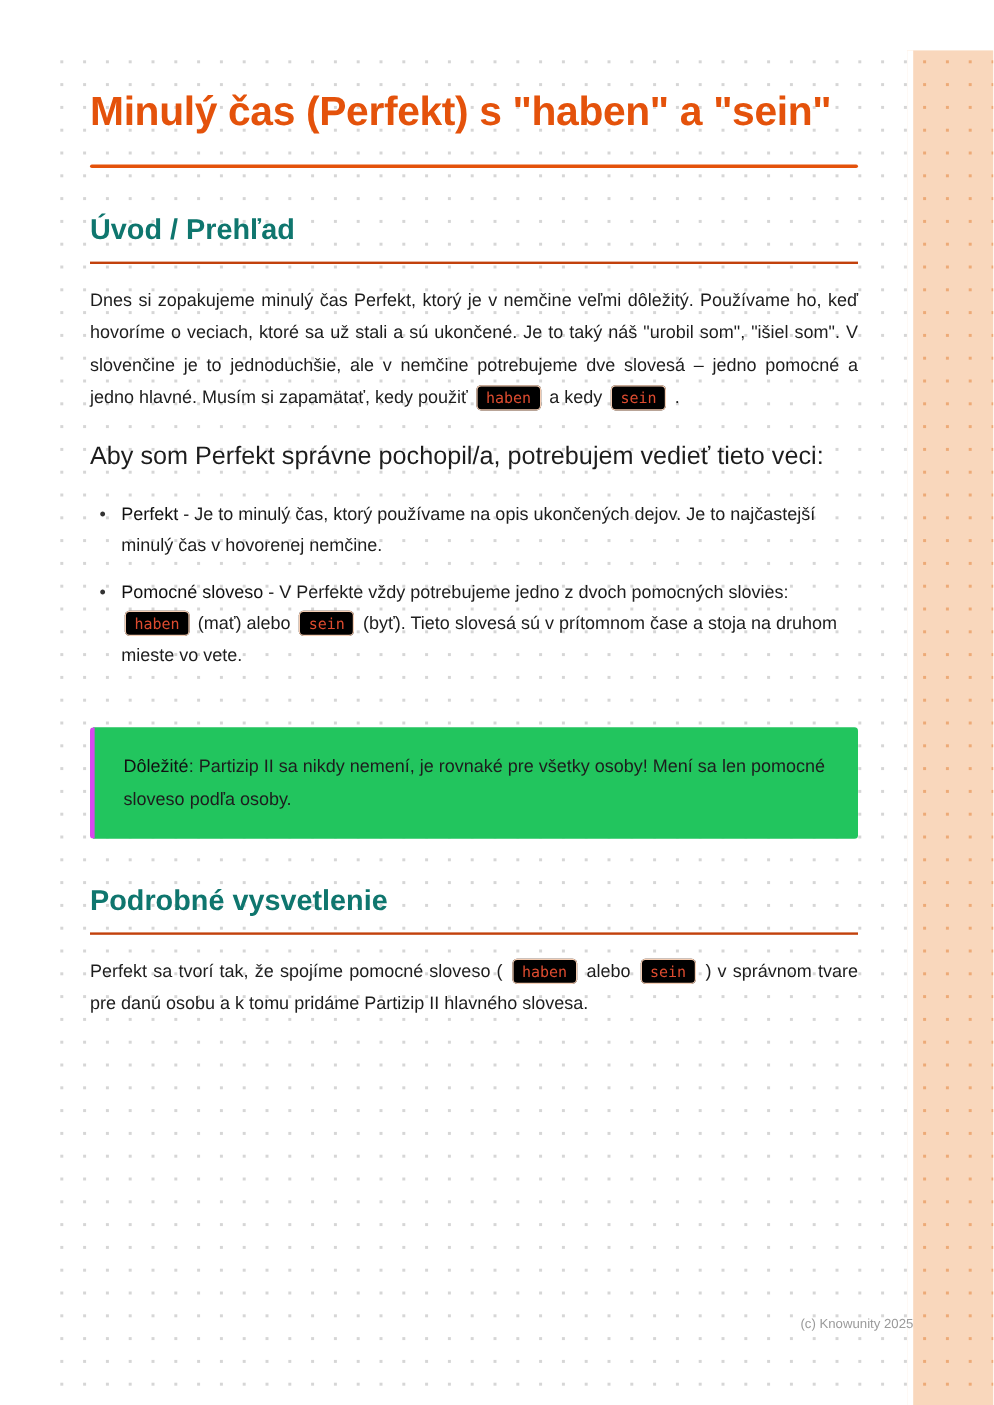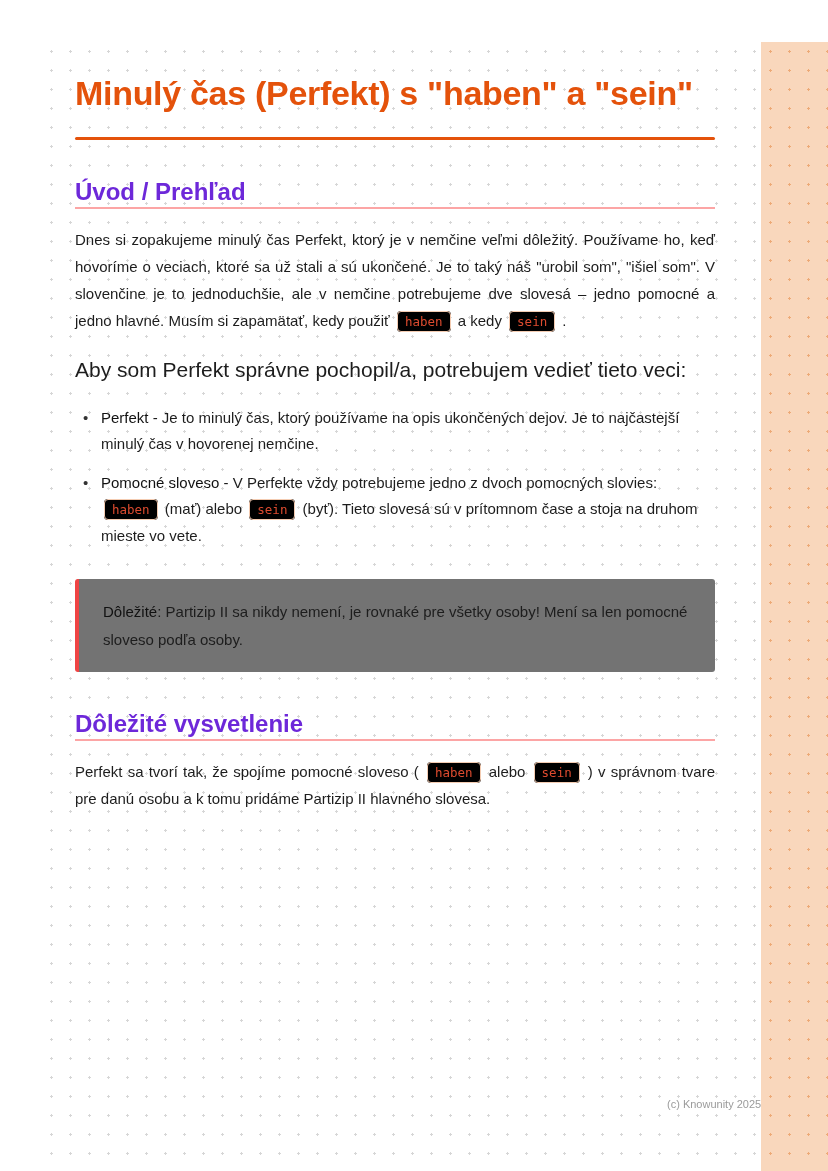--- a/index.html
+++ b/index.html
@@ -45,26 +45,26 @@
     line-height: 1.26;
     letter-spacing: -0.3px;
   }
   .title-rule {
     height: 3px;
     background: #e4520b;
     margin-top: 22px;
     border-radius: 2px;
   }
   .sec-heading {
-    color: #6d28d9;
+    color: #0f766e;
     font-size: 24px;
     font-weight: bold;
     margin-top: 38px;
-    padding-bottom: 1px;
-    border-bottom: 2px solid #fca5a5;
+    padding-bottom: 12px;
+    border-bottom: 2px solid #c2410c;
   }
   .body-p {
     margin-top: 17px;
     font-size: 15px;
     line-height: 1.8;
     text-align: justify;
     color: #1d1d1d;
   }
   .lead-p {
     margin-top: 17px;
@@ -99,23 +99,23 @@
     padding-left: 8px;
     color: #1d1d1d;
   }
   ul.bullets li::before {
     content: "\2022";
     position: absolute;
     left: -10px;
     color: #333333;
   }
   .callout {
-    margin-top: 30px;
-    background: #737373;
-    border-left: 4px solid #ef4444;
+    margin-top: 46px;
+    background: #22c55e;
+    border-left: 4px solid #d946ef;
     border-radius: 3px;
     padding: 19px 24px;
     font-size: 15px;
     line-height: 1.85;
     color: #1d1d1d;
   }
   .sub-heading {
     color: #e4520b;
     font-size: 20px;
     font-weight: bold;
@@ -148,20 +148,20 @@
 
     <p class="lead-p">Aby som Perfekt správne pochopil/a, potrebujem vedieť tieto veci:</p>
 
     <ul class="bullets">
       <li><span class="b">Perfekt</span> - Je to minulý čas, ktorý používame na opis ukončených dejov. Je to najčastejší minulý čas v hovorenej nemčine.</li>
       <li><span class="b">Pomocné sloveso</span> - V Perfekte vždy potrebujeme jedno z dvoch pomocných slovies: <span class="code">haben</span> (mať) alebo <span class="code">sein</span> (byť). Tieto slovesá sú v prítomnom čase a stoja na druhom mieste vo vete.</li>
     </ul>
 
     <div class="callout"><span class="b">Dôležité</span>: Partizip II sa nikdy nemení, je rovnaké pre všetky osoby! Mení sa len pomocné sloveso podľa osoby.</div>
 
-    <h2 class="sec-heading">Dôležité vysvetlenie</h2>
+    <h2 class="sec-heading">Podrobné vysvetlenie</h2>
     <p class="body-p">Perfekt sa tvorí tak, že spojíme pomocné sloveso ( <span class="code">haben</span> alebo <span class="code">sein</span> ) v správnom tvare pre danú osobu a k tomu pridáme Partizip II hlavného slovesa.</p>
 
 
   </div>
 
   <div class="footer-credit">(c) Knowunity 2025</div>
 </div>
 
 </body></html>

